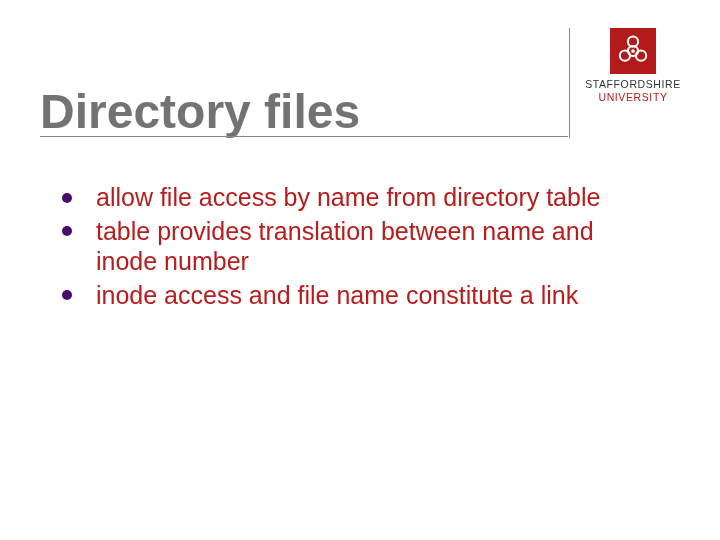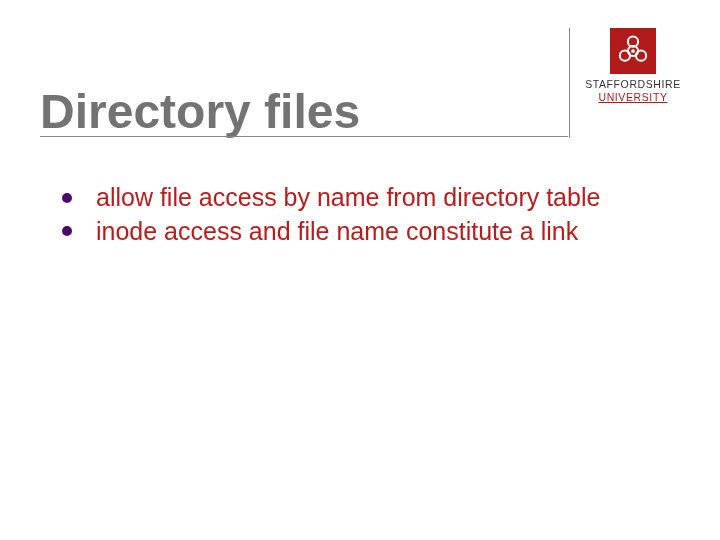--- a/index.html
+++ b/index.html
@@ -30,21 +30,20 @@
     font-size: 10.5px;
     letter-spacing: 0.6px;
     font-weight: 400;
     color: #333;
     line-height: 1.25;
     text-align: center;
   }
   .logo-text .uni {
     color: #b31b1b;
     font-weight: 400;
-    text-decoration: underline;
   }
   .divider-vert {
     position: absolute;
     top: 28px;
     right: 150px;
     width: 1px;
     height: 110px;
     background: #888;
   }
   .title {
@@ -110,14 +109,15 @@
   </div>
 </div>
 
 <div class="divider-vert"></div>
 
 <h1 class="title">Directory files</h1>
 <div class="title-rule"></div>
 
 <ul class="bullets">
   <li>allow file access by name from directory table</li>
+  <li>table provides translation between name and inode number</li>
   <li>inode access and file name constitute a link</li>
 </ul>
 
 </body></html>

